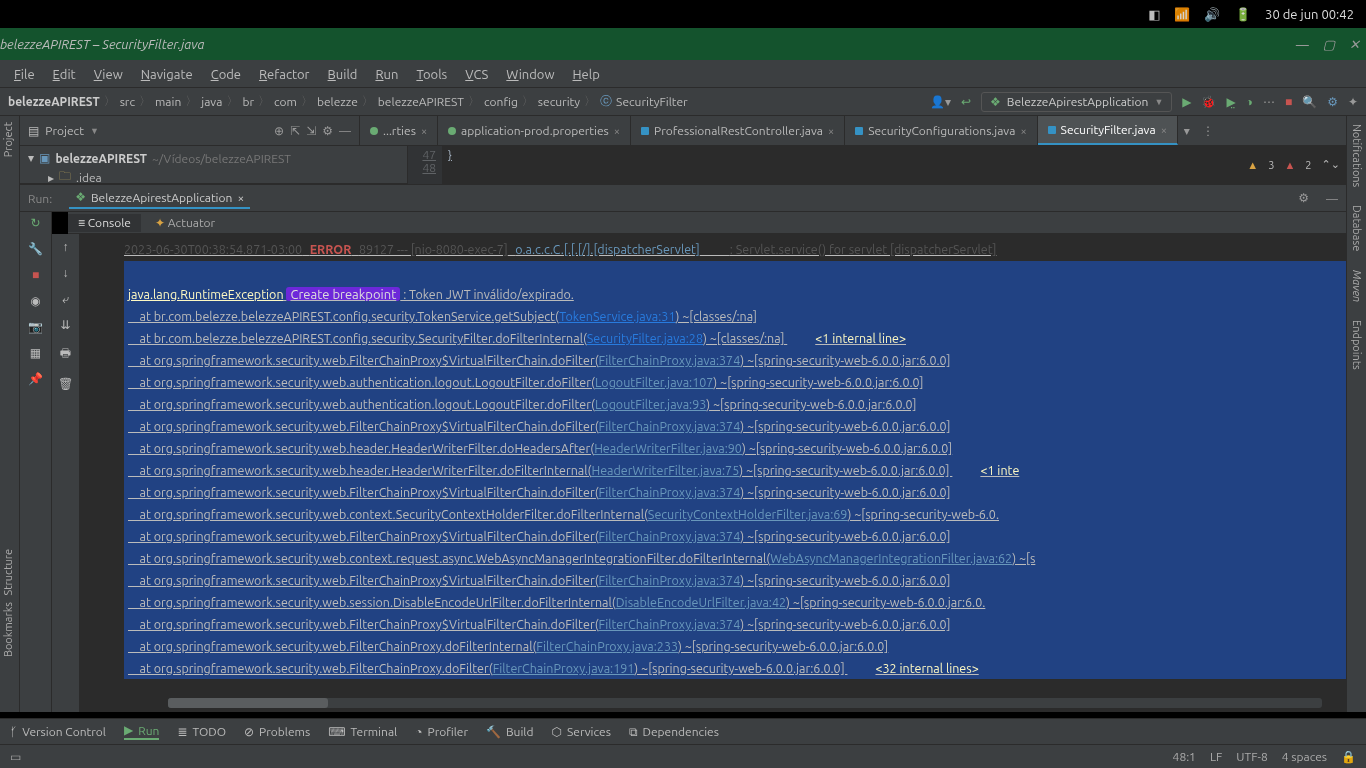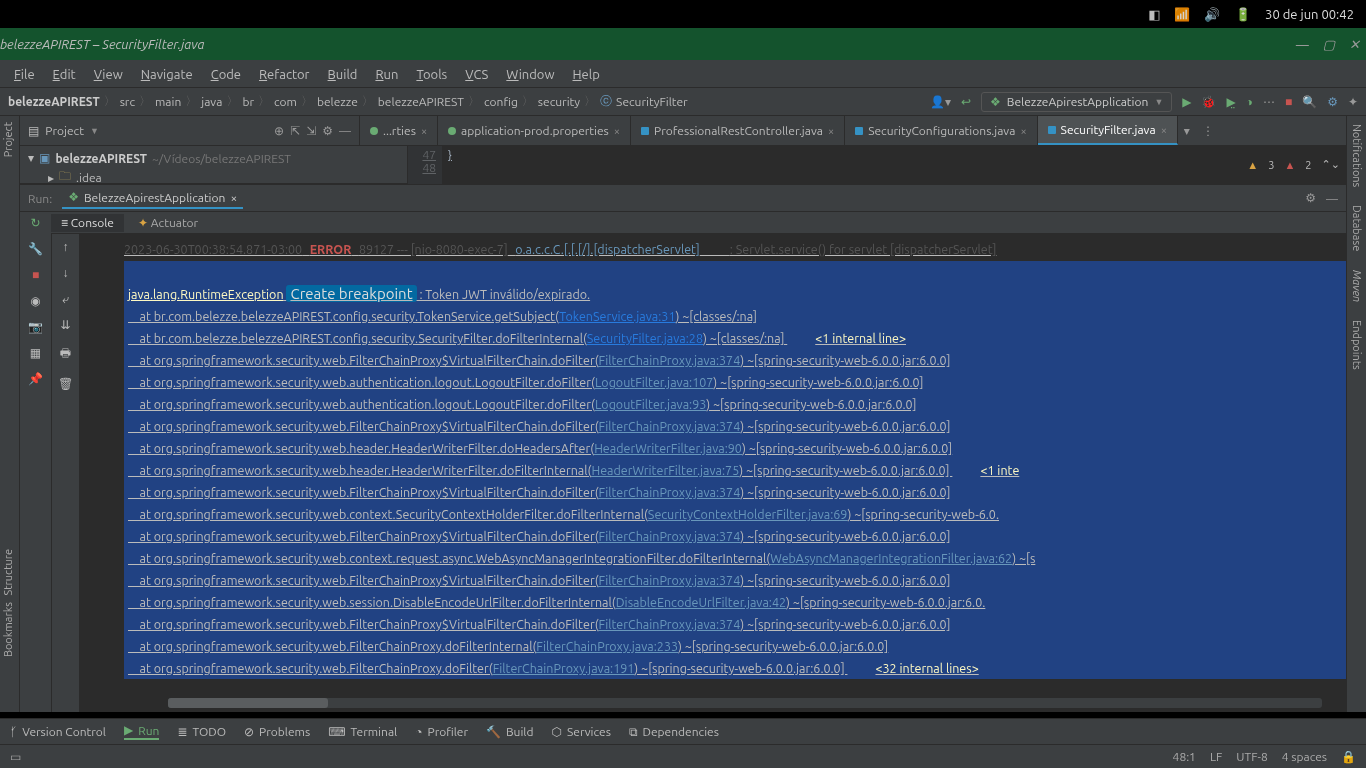--- a/index.html
+++ b/index.html
@@ -47,41 +47,41 @@
 .projtree .line { display:flex; align-items:center; gap:5px; padding:1px 0; }
 .projtree .folder { color:#ccc; font-weight:bold; }
 .projtree .path { color:#777; }
 
 .gutter { position:absolute; left:408px; top:146px; width:34px; height:38px; background:#313335; color:#606366; display:flex; flex-direction:column; align-items:flex-end; padding:2px 6px; font-size:12px; }
 .editor { position:absolute; left:442px; top:146px; right:20px; height:38px; background:#2b2b2b; color:#a9b7c6; padding:2px 6px; font-size:12px; }
 .warnrow { position:absolute; right:26px; top:158px; display:flex; gap:10px; color:#bbb; font-size:11px; align-items:center; }
 .triY { color:#d9a343; }
 .triR { color:#c75450; }
 
-.runhdr { position:absolute; left:20px; top:184px; right:20px; height:28px; background:#3c3f41; display:flex; align-items:center; padding:0 8px; gap:10px; border-top:1px solid #2b2b2b; border-bottom:1px solid #2b2b2b; }
+.runhdr { position:absolute; left:20px; top:184px; right:20px; height:28px; background:#3c3f41; display:flex; align-items:center; padding:0 8px; gap:17px; border-top:1px solid #2b2b2b; border-bottom:1px solid #2b2b2b; }
 .runhdr .lbl { color:#888; }
 .runhdr .tab { display:flex; align-items:center; gap:5px; padding:3px 6px; border-bottom:2px solid #3592c4; color:#ccc; }
 .runhdr .spacer { flex:1; }
 
-.contabs { position:absolute; left:51px; top:212px; right:20px; height:22px; background:#3c3f41; display:flex; align-items:center; gap:4px; border-bottom:1px solid #2b2b2b; }
+.contabs { position:absolute; left:68px; top:212px; right:20px; height:22px; background:#3c3f41; display:flex; align-items:center; gap:4px; border-bottom:1px solid #2b2b2b; }
 .contabs .ctab { padding:2px 10px; color:#aaa; cursor:pointer; }
 .contabs .ctab.active { background:#313335; color:#ddd; }
 
 .runside { position:absolute; left:20px; top:212px; width:32px; bottom:56px; background:#3c3f41; display:flex; flex-direction:column; align-items:center; padding-top:4px; gap:12px; border-right:1px solid #2b2b2b; }
 .runside2 { position:absolute; left:52px; top:234px; width:28px; bottom:56px; background:#3c3f41; display:flex; flex-direction:column; align-items:center; padding-top:6px; gap:12px; border-right:1px solid #2b2b2b; }
 
 .console { position:absolute; left:80px; top:234px; right:20px; bottom:56px; background:#2b2b2b; overflow:hidden; padding:4px 0 0 8px; }
 .console .sel { background:#214283; display:block; padding:0 4px; }
 .console pre { font-family:"JetBrains Mono",Consolas,monospace; font-size:12.5px; line-height:22px; color:#bbb; white-space:pre;padding-left:36px; }
 .err { color:#c75450; font-weight:bold; }
 .dim { color:#555; }
 .lnk { color:#6897bb; text-decoration:underline; }
 .llnk { color:#287bde; text-decoration:underline; }
 .exc { color:#fef9c3; text-decoration:underline; }
-.btn { background:#0369a1; color:#ddd; padding:0 4px; border-radius:3px; font-size:15px; }
+.btn { background:#6d28d9; color:#ddd; padding:0 4px; border-radius:3px; font-size:13px; }
 .logcls { color:#6897bb; }
 .grey { color:#fef9c3;margin-left:28px; }
 .scrolltrack { position:absolute; left:88px; right:24px; bottom:4px; height:10px; background:#3c3f41; border-radius:3px; }
 .scrollthumb { position:absolute; left:0; width:160px; top:0; bottom:0; background:#5a5d5f; border-radius:3px; }
 
 .bottombar { position:absolute; left:0; right:0; bottom:24px; height:26px; background:#3c3f41; display:flex; align-items:center; padding:0 10px; gap:18px; border-top:1px solid #2b2b2b; color:#bbb; }
 .bottombar .item { display:flex; align-items:center; gap:5px; cursor:pointer; }
 .bottombar .runactive { color:#6aab73; border-bottom:2px solid #6aab73; padding-bottom:1px; }
 
 .status { position:absolute; left:0; right:0; bottom:0; height:24px; background:#3c3f41; display:flex; align-items:center; padding:0 10px; color:#aaa; border-top:1px solid #2b2b2b; }

